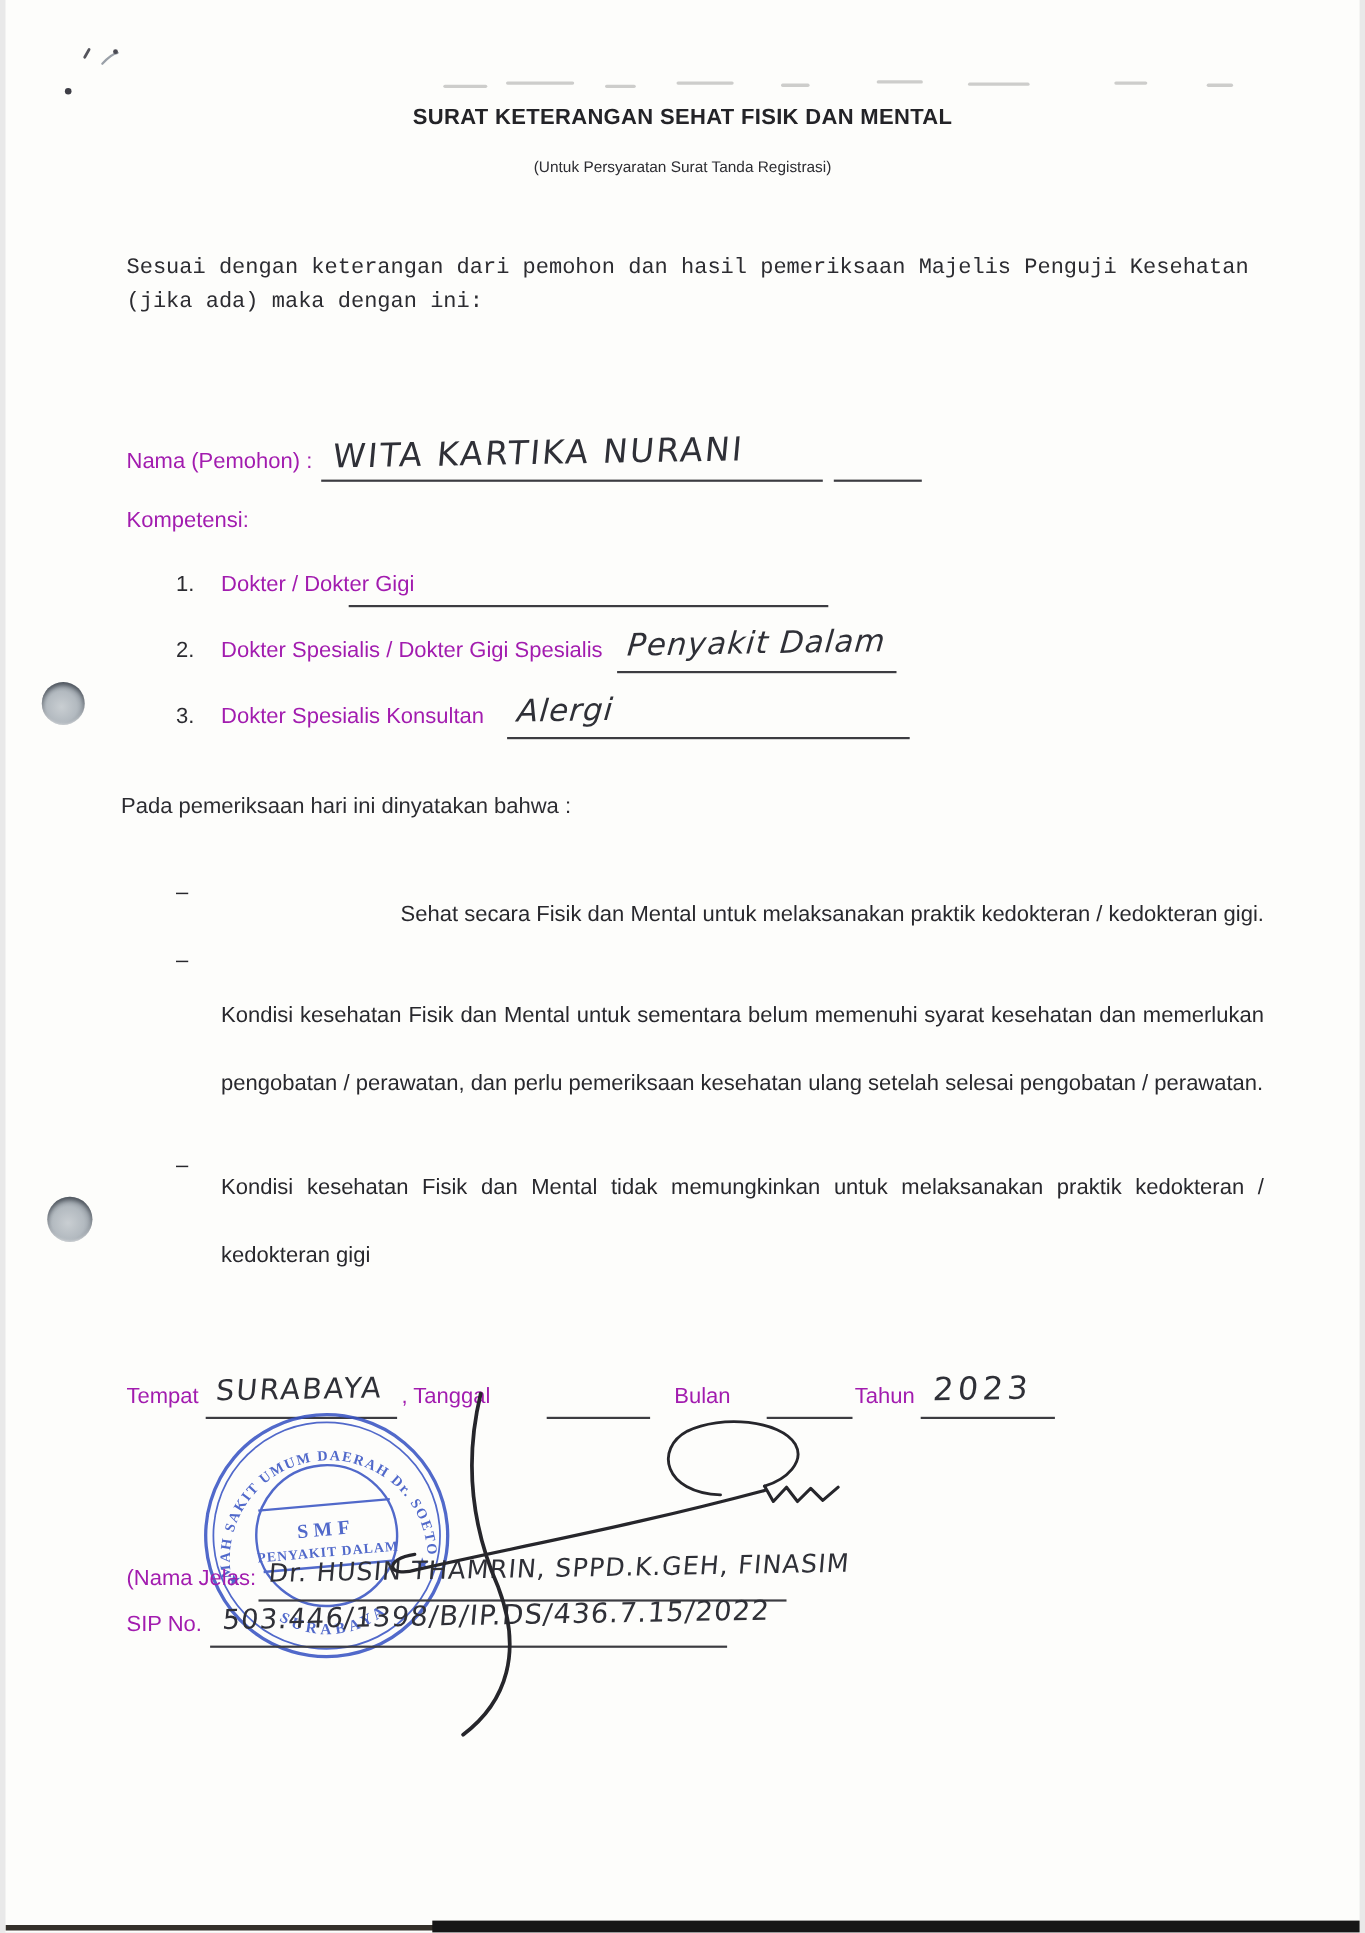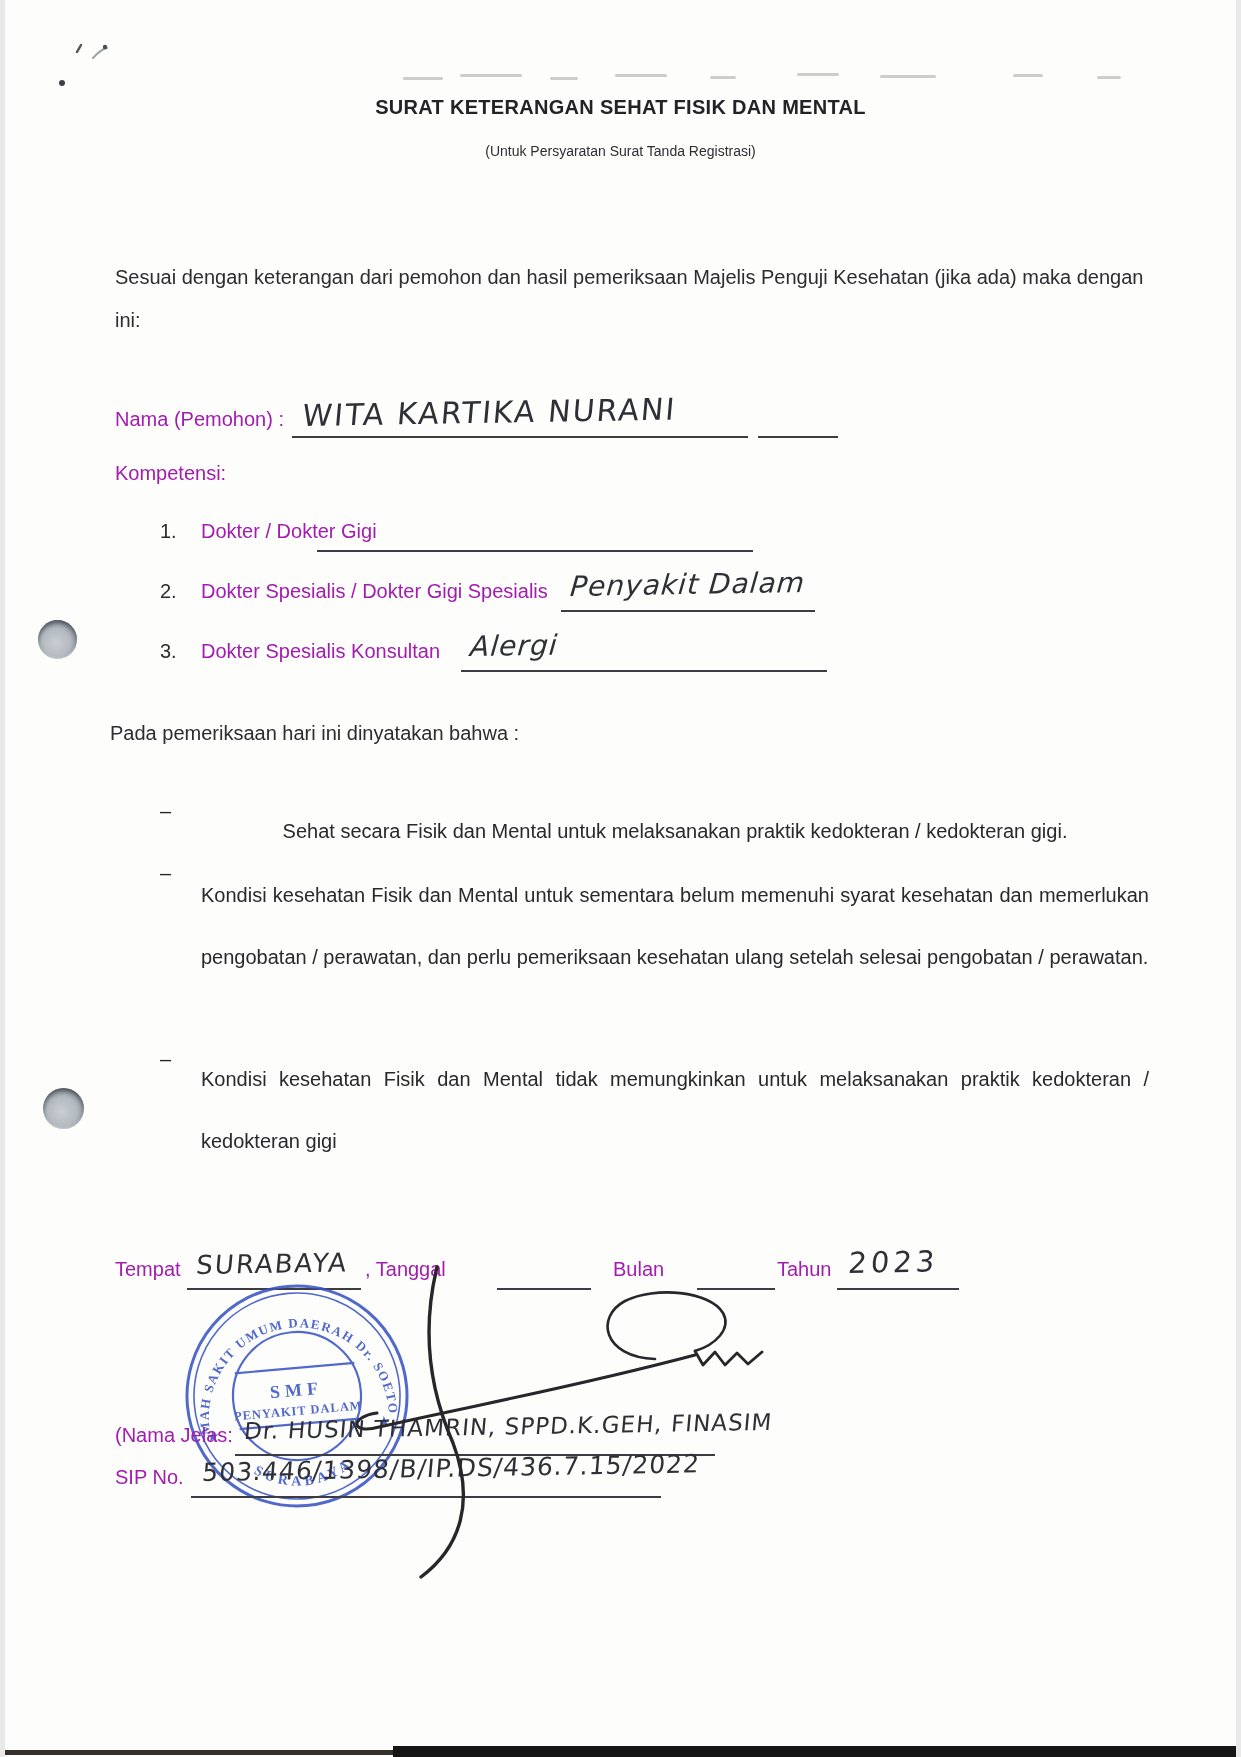--- a/index.html
+++ b/index.html
@@ -5,21 +5,21 @@
   html,body{margin:0;padding:0;background:#e9e9e9;}
   .page{
     position:relative;width:1231px;height:1757px;margin:0 auto;
     background:#fdfdfb;overflow:hidden;
     font-family:"Liberation Sans",sans-serif;color:#2b2b30;
   }
   .abs{position:absolute;}
   .doc-title{top:96px;left:0;width:100%;text-align:center;font-size:20px;font-weight:bold;letter-spacing:.3px;color:#232327;}
   .doc-subtitle{top:143px;left:0;width:100%;text-align:center;font-size:14px;color:#2d2d32;}
   .body-text{font-size:20px;color:#2c2c31;}
-  .intro{left:110px;top:256px;width:1040px;line-height:43px;}
+  .intro{left:110px;top:228px;width:1040px;line-height:31px;font-family:Liberation Mono, monospace;}
   .para{left:105px;top:722px;}
   .label{font-size:20px;color:#a21caf;}
   .uline{border-bottom:2px solid #3c3c41;}
   .hw{
     font-family:"DejaVu Sans",sans-serif;color:#2f3037;
     transform:skewX(-6deg) rotate(-1deg);transform-origin:left bottom;
     letter-spacing:2px;white-space:nowrap;
   }
   .hw-script{font-style:italic;letter-spacing:1px;}
   .list-num{font-size:20px;}
@@ -85,24 +85,24 @@
   <div class="abs hw hw-script" style="left:564px;top:570px;font-size:28px;">Penyakit Dalam</div>
 
   <div class="abs list-num" style="left:155px;top:640px;">3.</div>
   <div class="abs label" style="left:196px;top:640px;">Dokter Spesialis Konsultan</div>
   <div class="abs uline" style="left:456px;top:634px;width:366px;height:36px;"></div>
   <div class="abs hw hw-script" style="left:464px;top:630px;font-size:28px;">Alergi</div>
 
   <div class="abs body-text para">Pada pemeriksaan hari ini dinyatakan bahwa :</div>
 
   <div class="abs dash" style="left:155px;top:800px;">–</div>
-  <div class="abs statement" style="left:196px;top:800px;text-align:center;">Sehat secara Fisik dan Mental untuk melaksanakan praktik kedokteran / kedokteran gigi.</div>
+  <div class="abs statement" style="left:196px;top:800px;text-align:right;">Sehat secara Fisik dan Mental untuk melaksanakan praktik kedokteran / kedokteran gigi.</div>
 
   <div class="abs dash" style="left:155px;top:862px;">–</div>
-  <div class="abs statement" style="left:196px;top:864px;">Kondisi kesehatan Fisik dan Mental untuk sementara belum memenuhi syarat kesehatan dan memerlukan pengobatan / perawatan, dan perlu pemeriksaan kesehatan ulang setelah selesai pengobatan / perawatan.</div>
+  <div class="abs statement" style="left:196px;top:892px;">Kondisi kesehatan Fisik dan Mental untuk sementara belum memenuhi syarat kesehatan dan memerlukan pengobatan / perawatan, dan perlu pemeriksaan kesehatan ulang setelah selesai pengobatan / perawatan.</div>
 
   <div class="abs dash" style="left:155px;top:1048px;">–</div>
   <div class="abs statement" style="left:196px;top:1048px;">Kondisi kesehatan Fisik dan Mental tidak memungkinkan untuk melaksanakan praktik kedokteran / kedokteran gigi</div>
 
   <div class="abs label" style="left:110px;top:1258px;">Tempat</div>
   <div class="abs uline" style="left:182px;top:1252px;width:174px;height:36px;"></div>
   <div class="abs hw" style="left:190px;top:1250px;font-size:26px;">SURABAYA</div>
   <div class="abs label" style="left:360px;top:1258px;">, Tanggal</div>
   <div class="abs uline" style="left:492px;top:1252px;width:94px;height:36px;"></div>
   <div class="abs label" style="left:608px;top:1258px;">Bulan</div>

